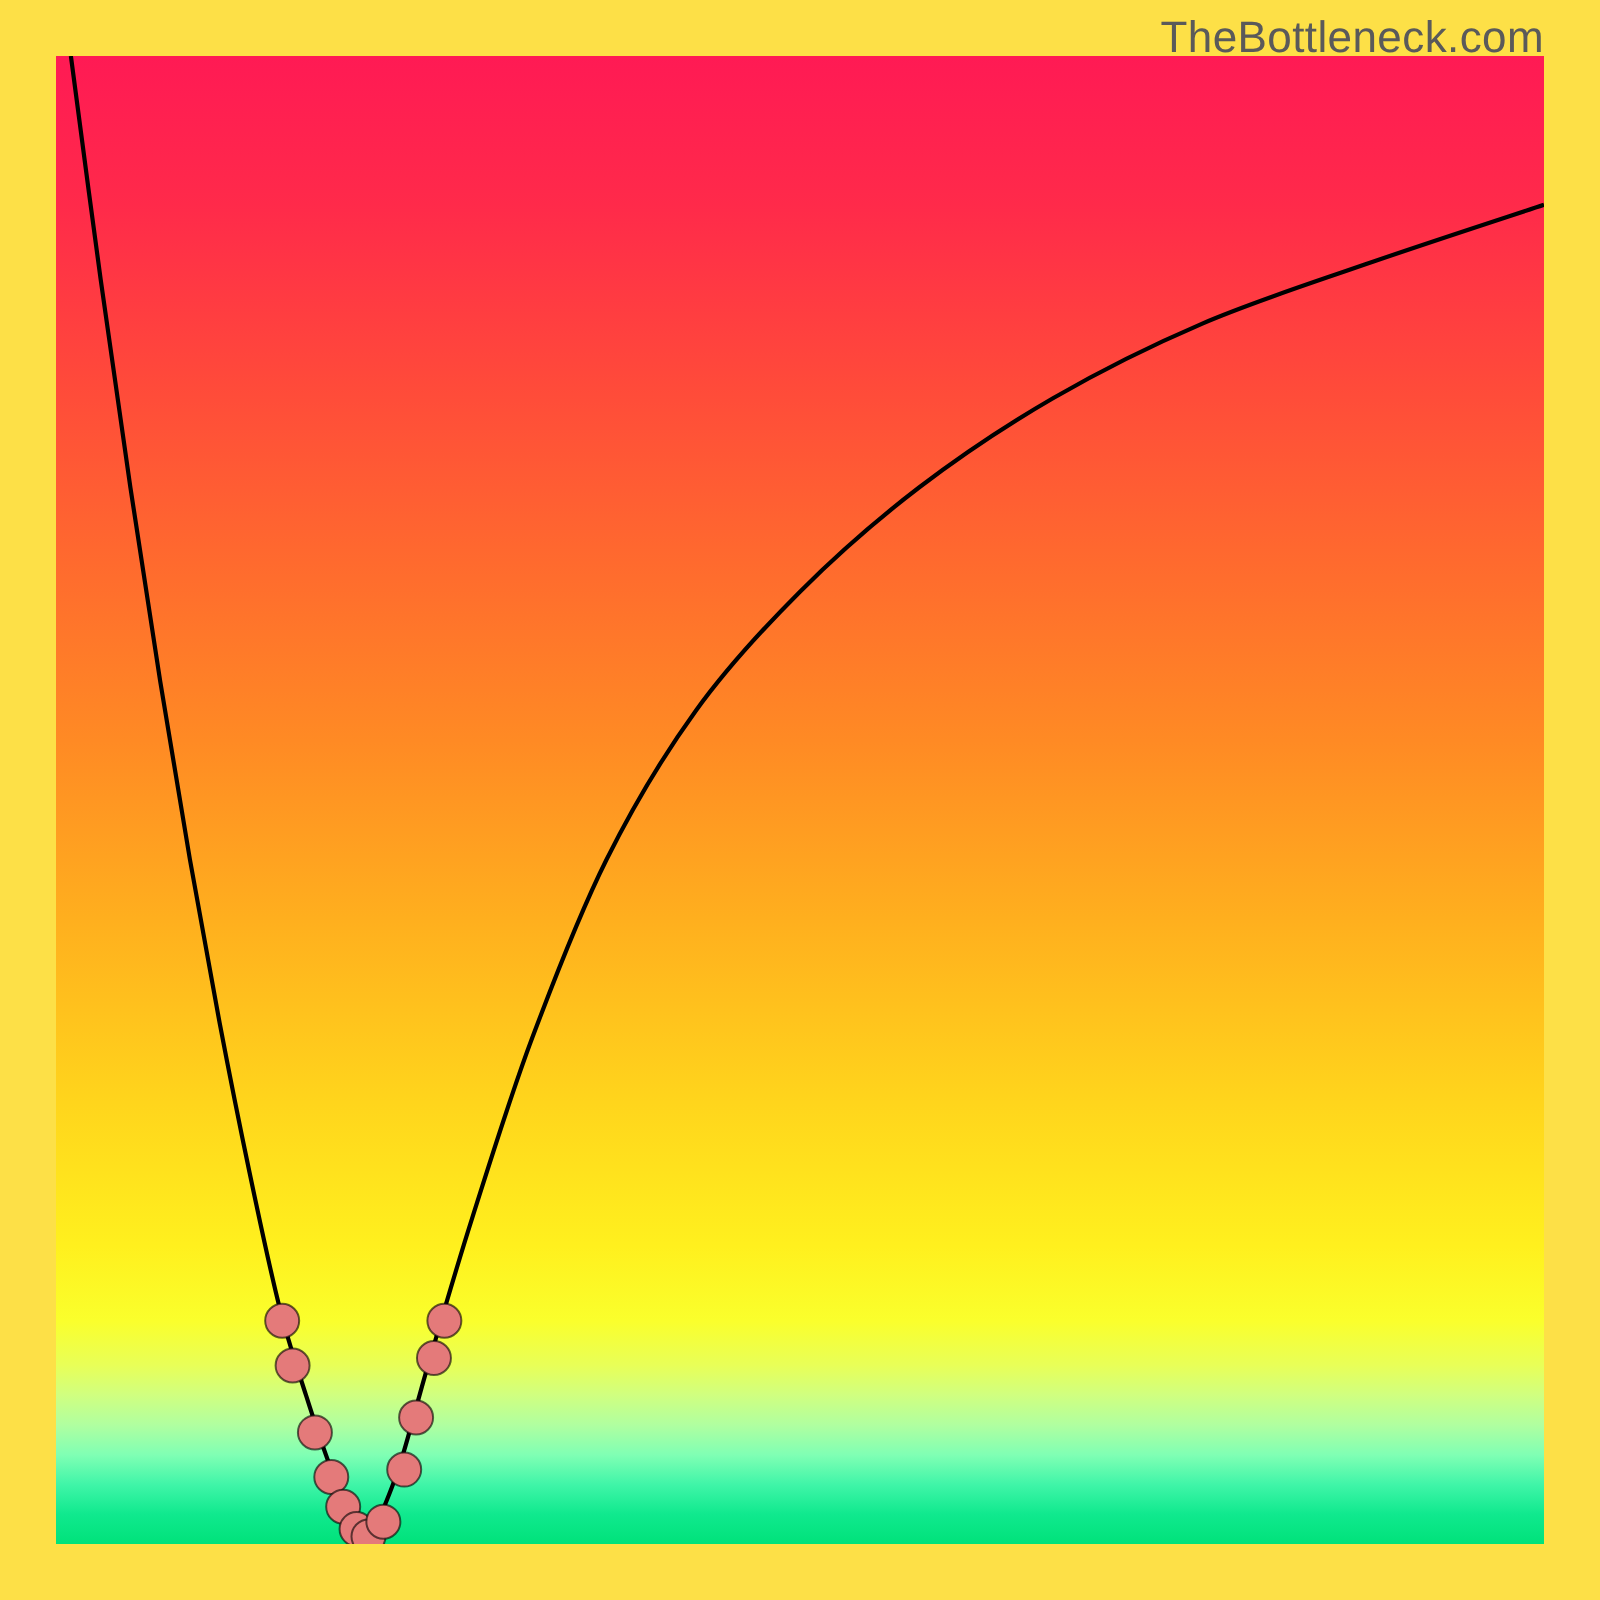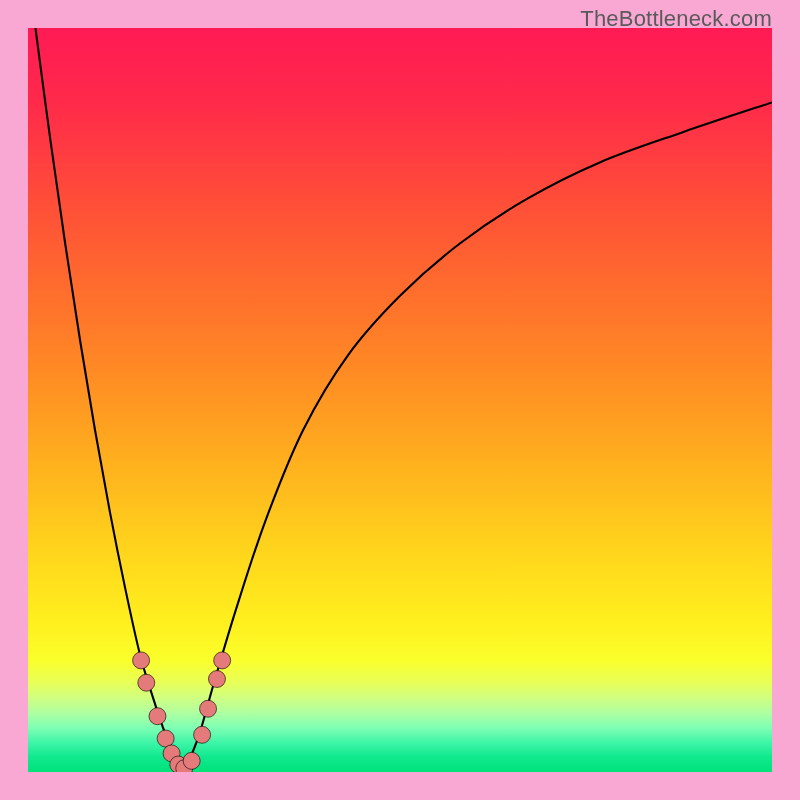--- a/index.html
+++ b/index.html
@@ -7,21 +7,21 @@
     padding: 0;
     width: 800px;
     height: 800px;
     overflow: hidden;
     background: #000;
     font-family: Arial, Helvetica, sans-serif;
   }
   .frame {
     position: absolute;
     inset: 0;
-    background: #f9a8d4;
+    background: #fde047;
   }
   .plot-area {
     position: absolute;
     left: 28px;
     top: 28px;
     width: 744px;
     height: 744px;
     overflow: hidden;
   }
   .gradient-bg {

